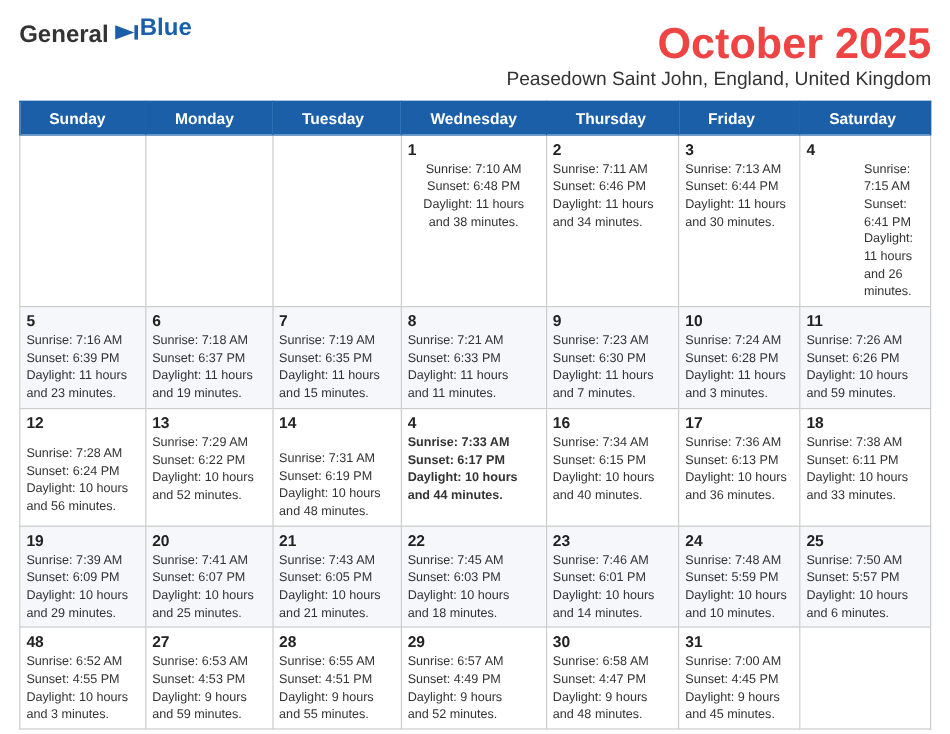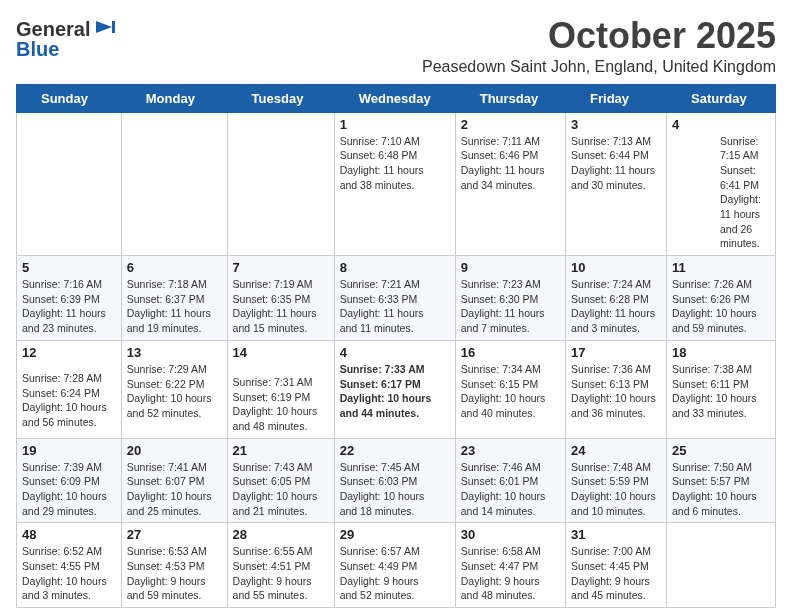--- a/index.html
+++ b/index.html
@@ -11,30 +11,30 @@
       padding: 16px;
     }
     .header {
       display: flex;
       align-items: flex-start;
       justify-content: space-between;
       margin-bottom: 4px;
     }
     .logo {
       display: flex;
-      flex-direction: column;
+      flex-direction: row;
       align-items: flex-start;
     }
     .title-block {
       text-align: right;
     }
     .month-title {
       font-size: 36px;
       font-weight: bold;
-      color: #404040;
+      color: #ef4444;
       line-height: 1.1;
     }
     .location {
       font-size: 16px;
       color: #333;
       margin-top: 2px;
     }
     .calendar-table {
       width: 100%;
       border-collapse: collapse;
@@ -120,21 +120,21 @@
         <th>Saturday</th>
       </tr>
   </thead>
   <tbody id="calendar-body">
   <tr>
         <td class="empty-cell"></td>
         <td class="empty-cell"></td>
         <td class="empty-cell"></td>
         <td>
           <span class="day-number">1</span>
-          <div class="day-info" style="white-space: pre-line;">Sunrise: 7:10 AM
+          <div class="day-info" style="white-space: pre-line; text-align: center;">Sunrise: 7:10 AM
 Sunset: 6:48 PM
 Daylight: 11 hours
 and 38 minutes.</div>
         </td>
         <td>
           <span class="day-number">2</span>
           <div class="day-info" style="white-space: pre-line;">Sunrise: 7:11 AM
 Sunset: 6:46 PM
 Daylight: 11 hours
 and 34 minutes.</div>

